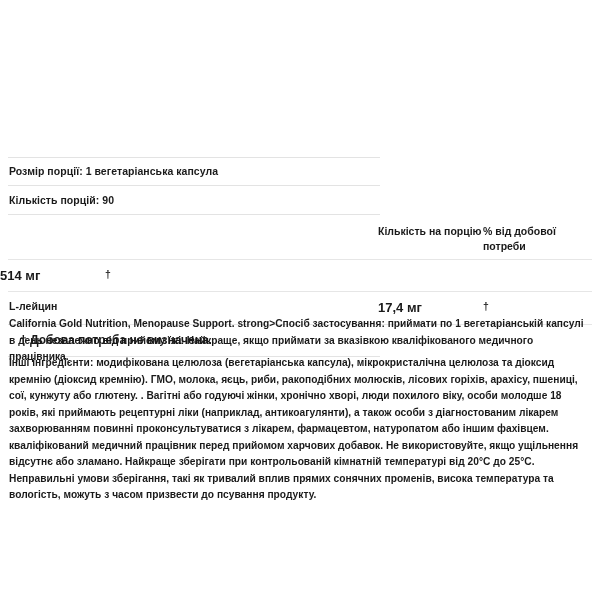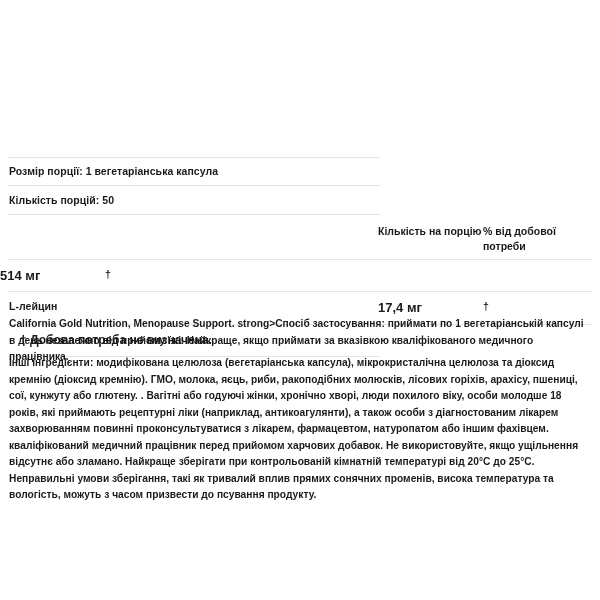--- a/index.html
+++ b/index.html
@@ -141,21 +141,21 @@
 
 <div class="page">
 
   <div class="supp-table">
 
     <div class="supp-row row-serving rule-top rule-short">
       <div class="cell-name" style="width:600px;">Розмір порції: 1 вегетаріанська капсула</div>
     </div>
 
     <div class="supp-row row-servings-count rule-short">
-      <div class="cell-name" style="width:600px;">Кількість порцій: 50</div>
+      <div class="cell-name" style="width:600px;">Кількість порцій: 90</div>
     </div>
 
     <div class="supp-row header-row rule-full">
       <div class="cell-name"></div>
       <div class="cell-amount">Кількість на порцію</div>
       <div class="cell-dv">% від добової потреби</div>
     </div>
 
     <div class="supp-row row-blend rule-full">
       <div class="cell-amount">514 мг</div>

